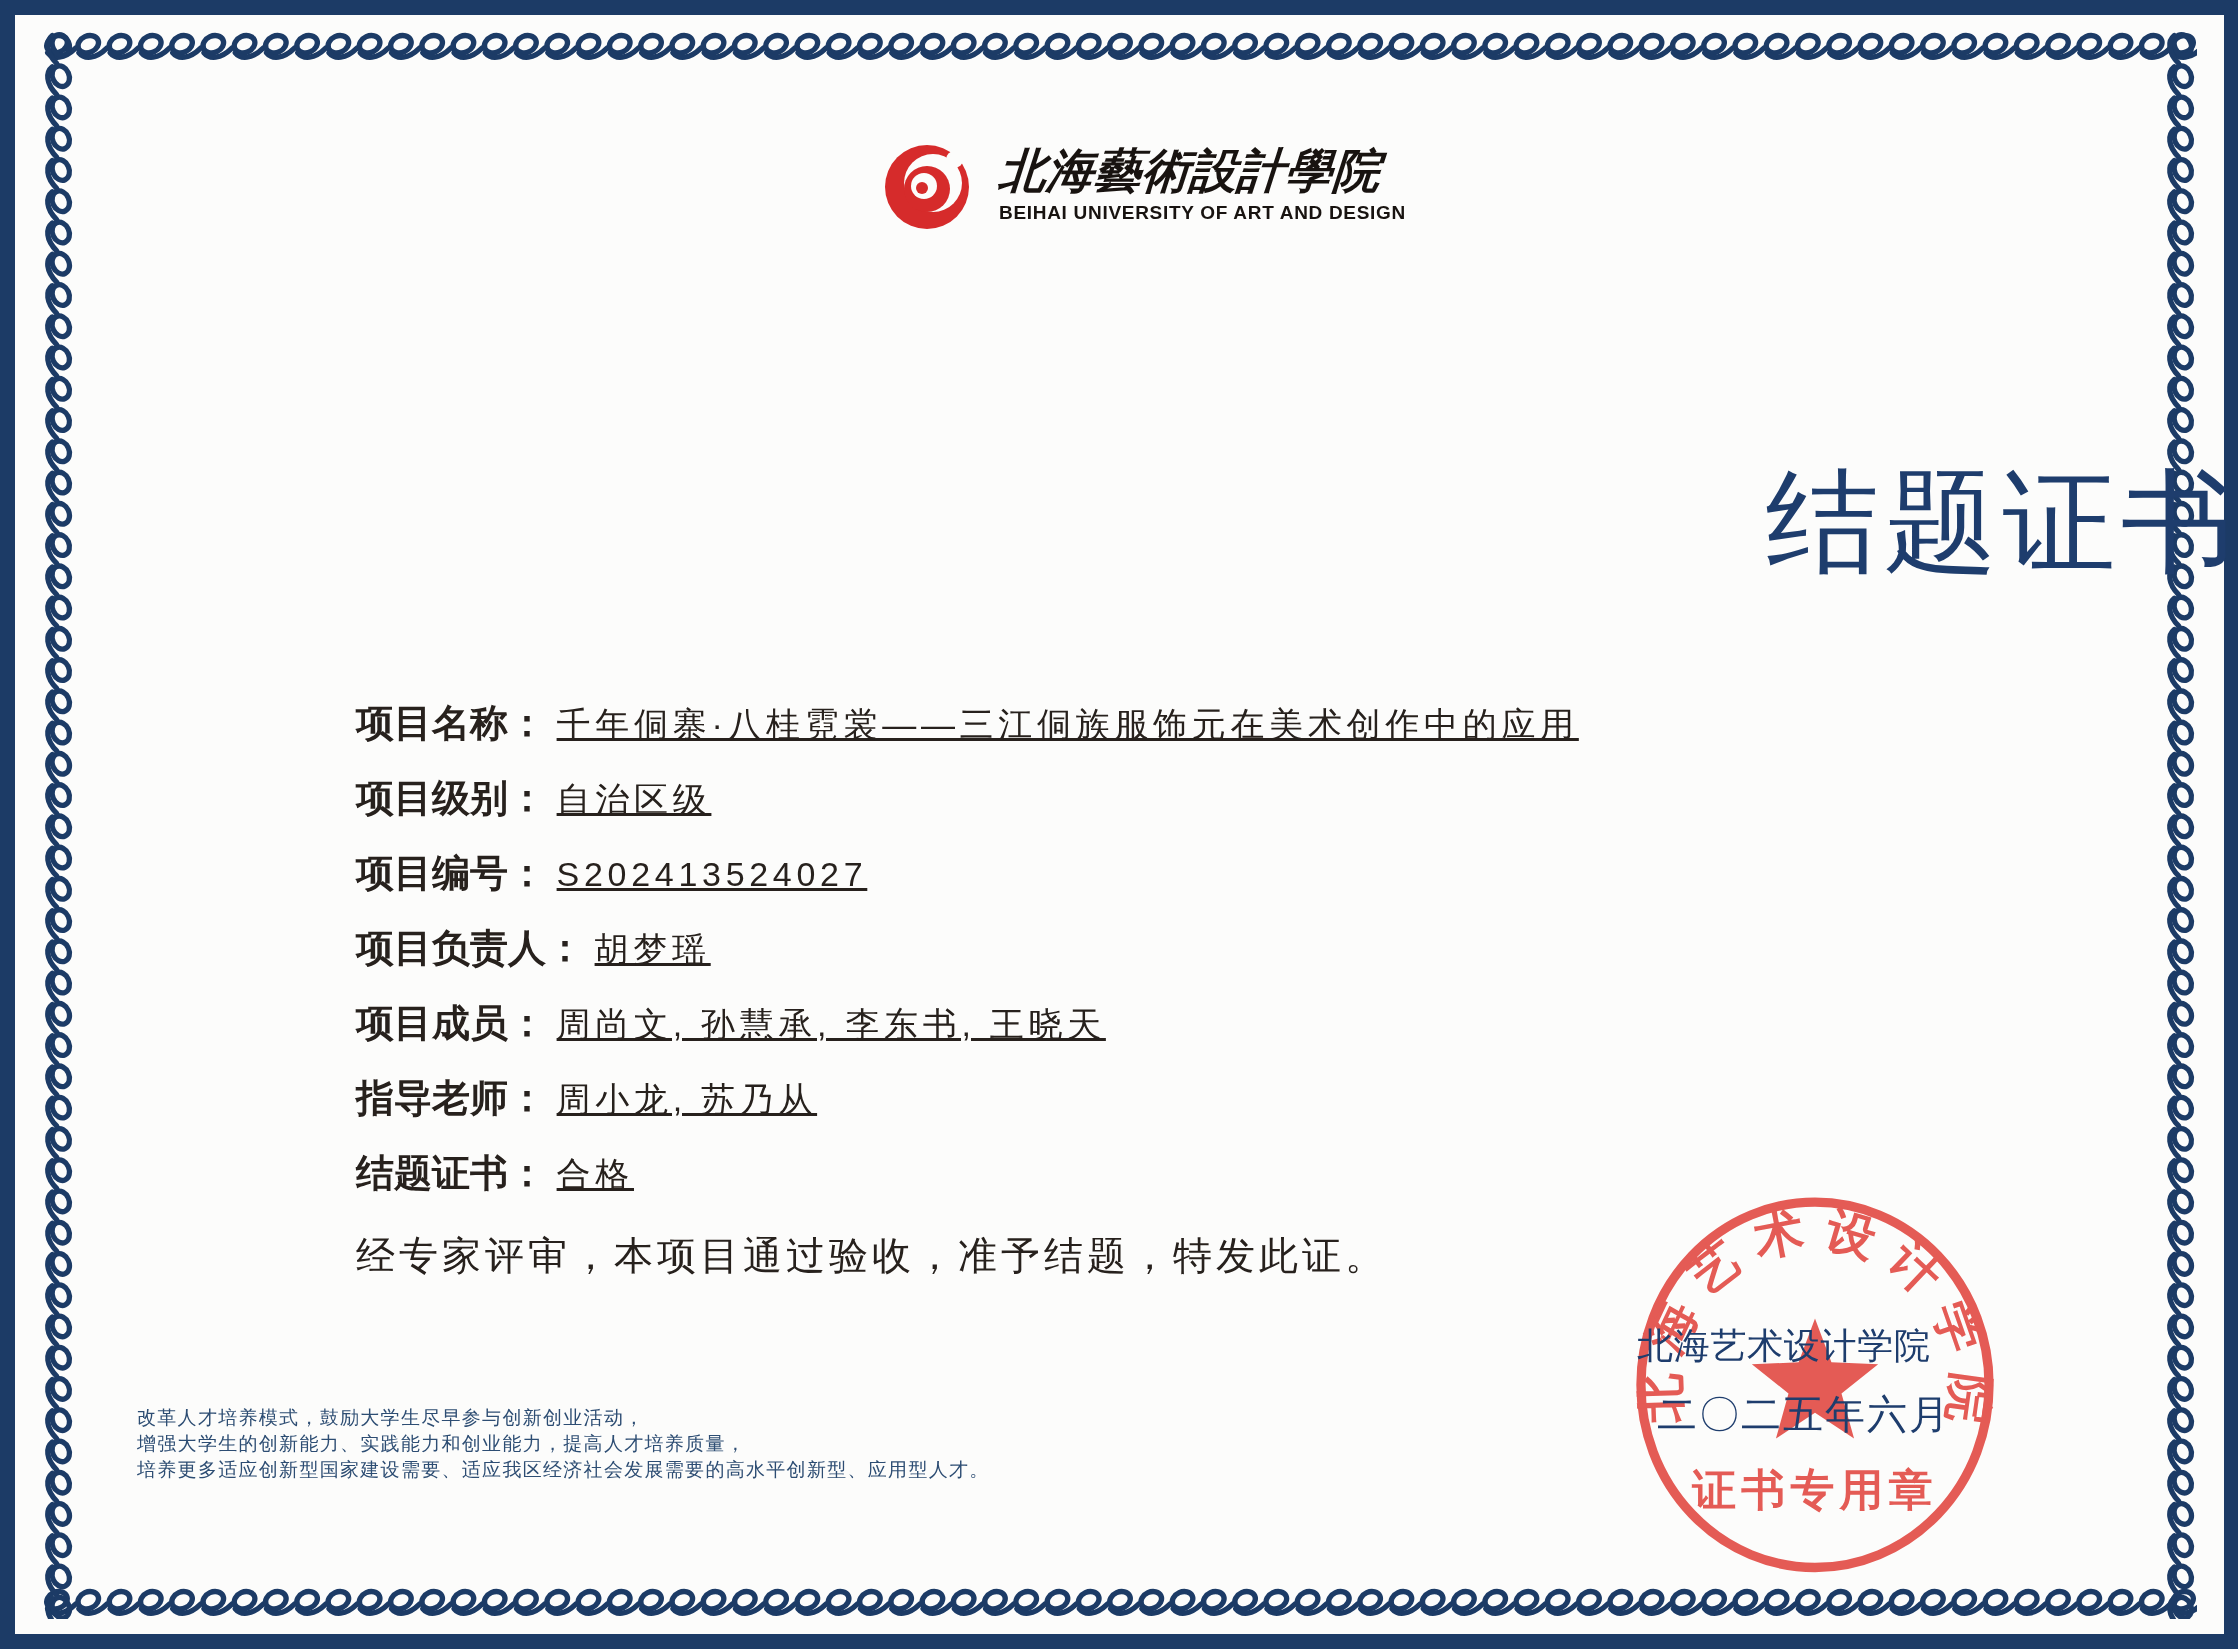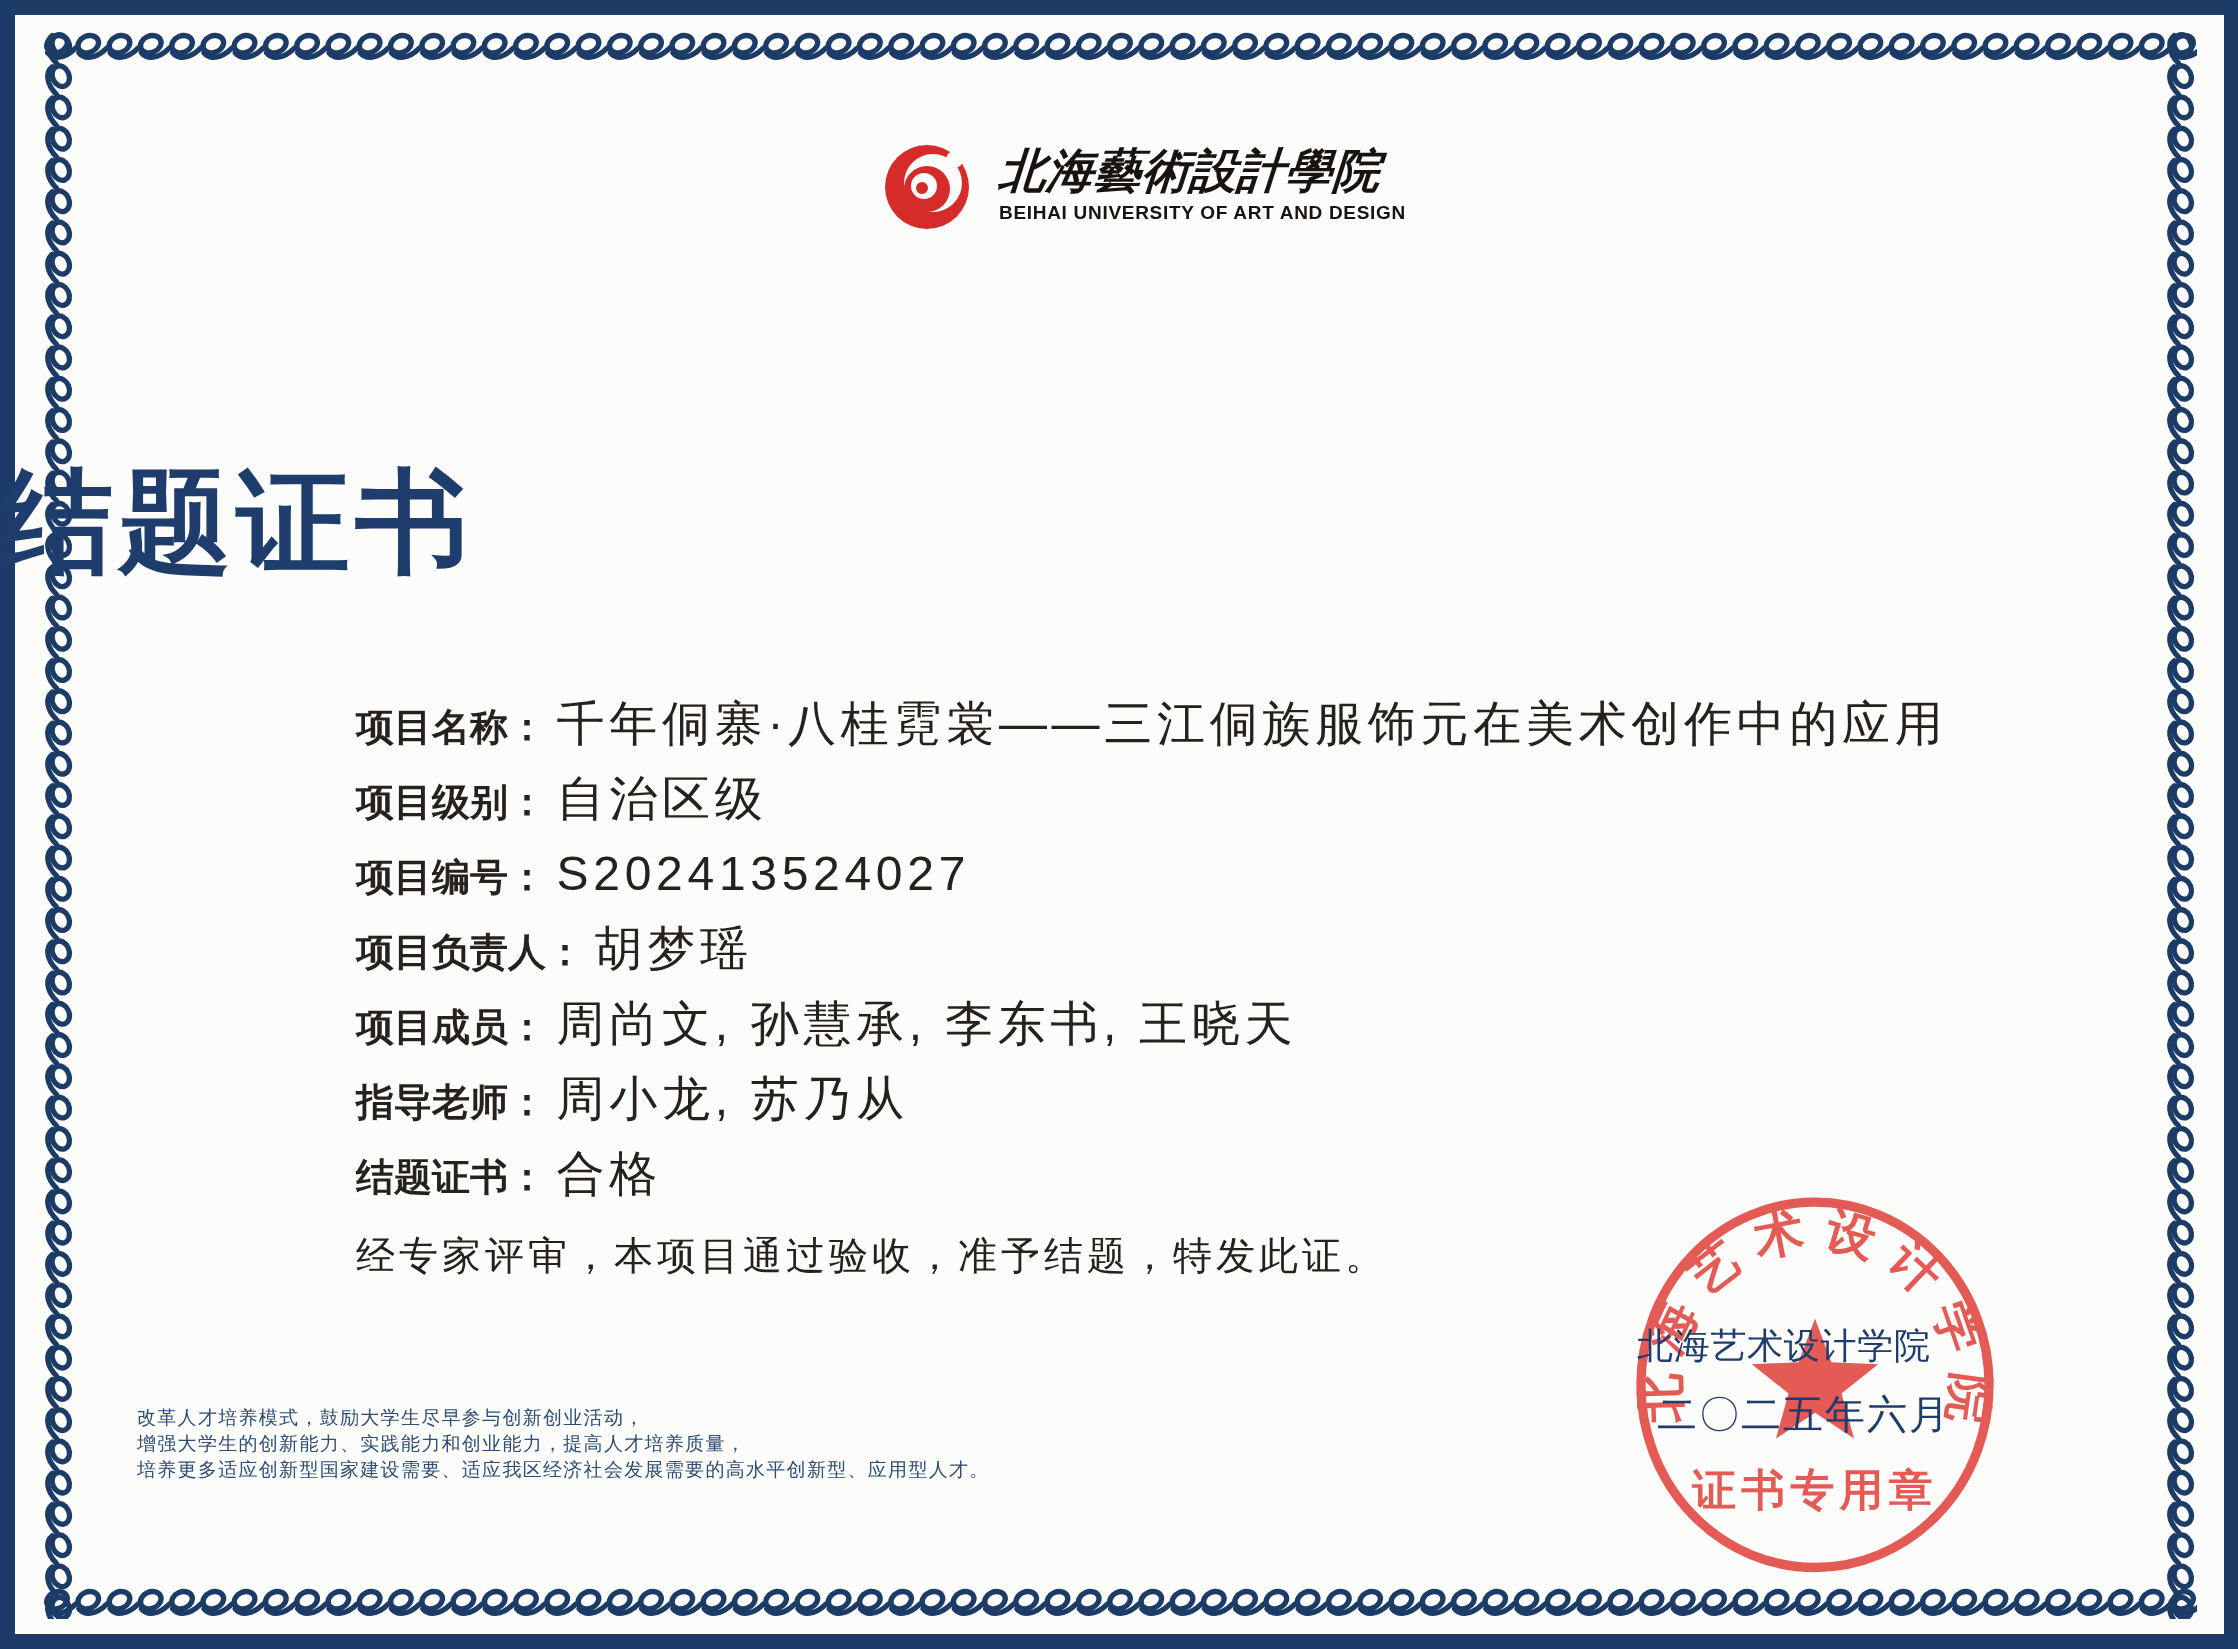--- a/index.html
+++ b/index.html
@@ -40,30 +40,30 @@
     letter-spacing:0.7px;color:#181310;white-space:nowrap;
   }
 
   
   .cert-title{
     position:absolute;left:0;top:317px;width:100%;text-align:center;
     font-family:"Liberation Serif",serif;font-weight:bold;
     font-size:87px;color:var(--title-navy);letter-spacing:0;white-space:nowrap;
   }
   .cert-subtitle{
-    position:absolute;left:0;top:447px;width:100%;text-align:left;
-    font-family:"Liberation Serif",serif;font-weight:bold;
+    position:absolute;left:0;top:447px;width:100%;text-align:right;
+    font-family:"Liberation Serif",serif;font-weight:normal;
     font-size:113px;color:var(--title-navy);letter-spacing:5.3px;white-space:nowrap;
   }
 
   
   .fields{position:absolute;left:356px;top:686px;}
   .field-row{height:75px;line-height:75px;white-space:nowrap;}
   .field-label{font-size:38px;font-weight:600;color:var(--ink);margin-right:10.6px;}
-  .field-value{font-size:48px;font-weight:500;color:var(--ink);letter-spacing:4.7px;}
+  .field-value{font-size:34px;font-weight:500;color:var(--ink);letter-spacing:4.7px;text-decoration:underline;}
   .statement{
     position:absolute;left:356px;top:1229px;
     font-size:39px;font-weight:500;color:var(--ink);letter-spacing:4px;white-space:nowrap;
   }
 
   
   .footnote{
     position:absolute;left:137px;top:1405px;
     font-family:"Liberation Serif",serif;font-size:19px;line-height:26px;
     color:var(--foot-navy);letter-spacing:1.3px;white-space:nowrap;

